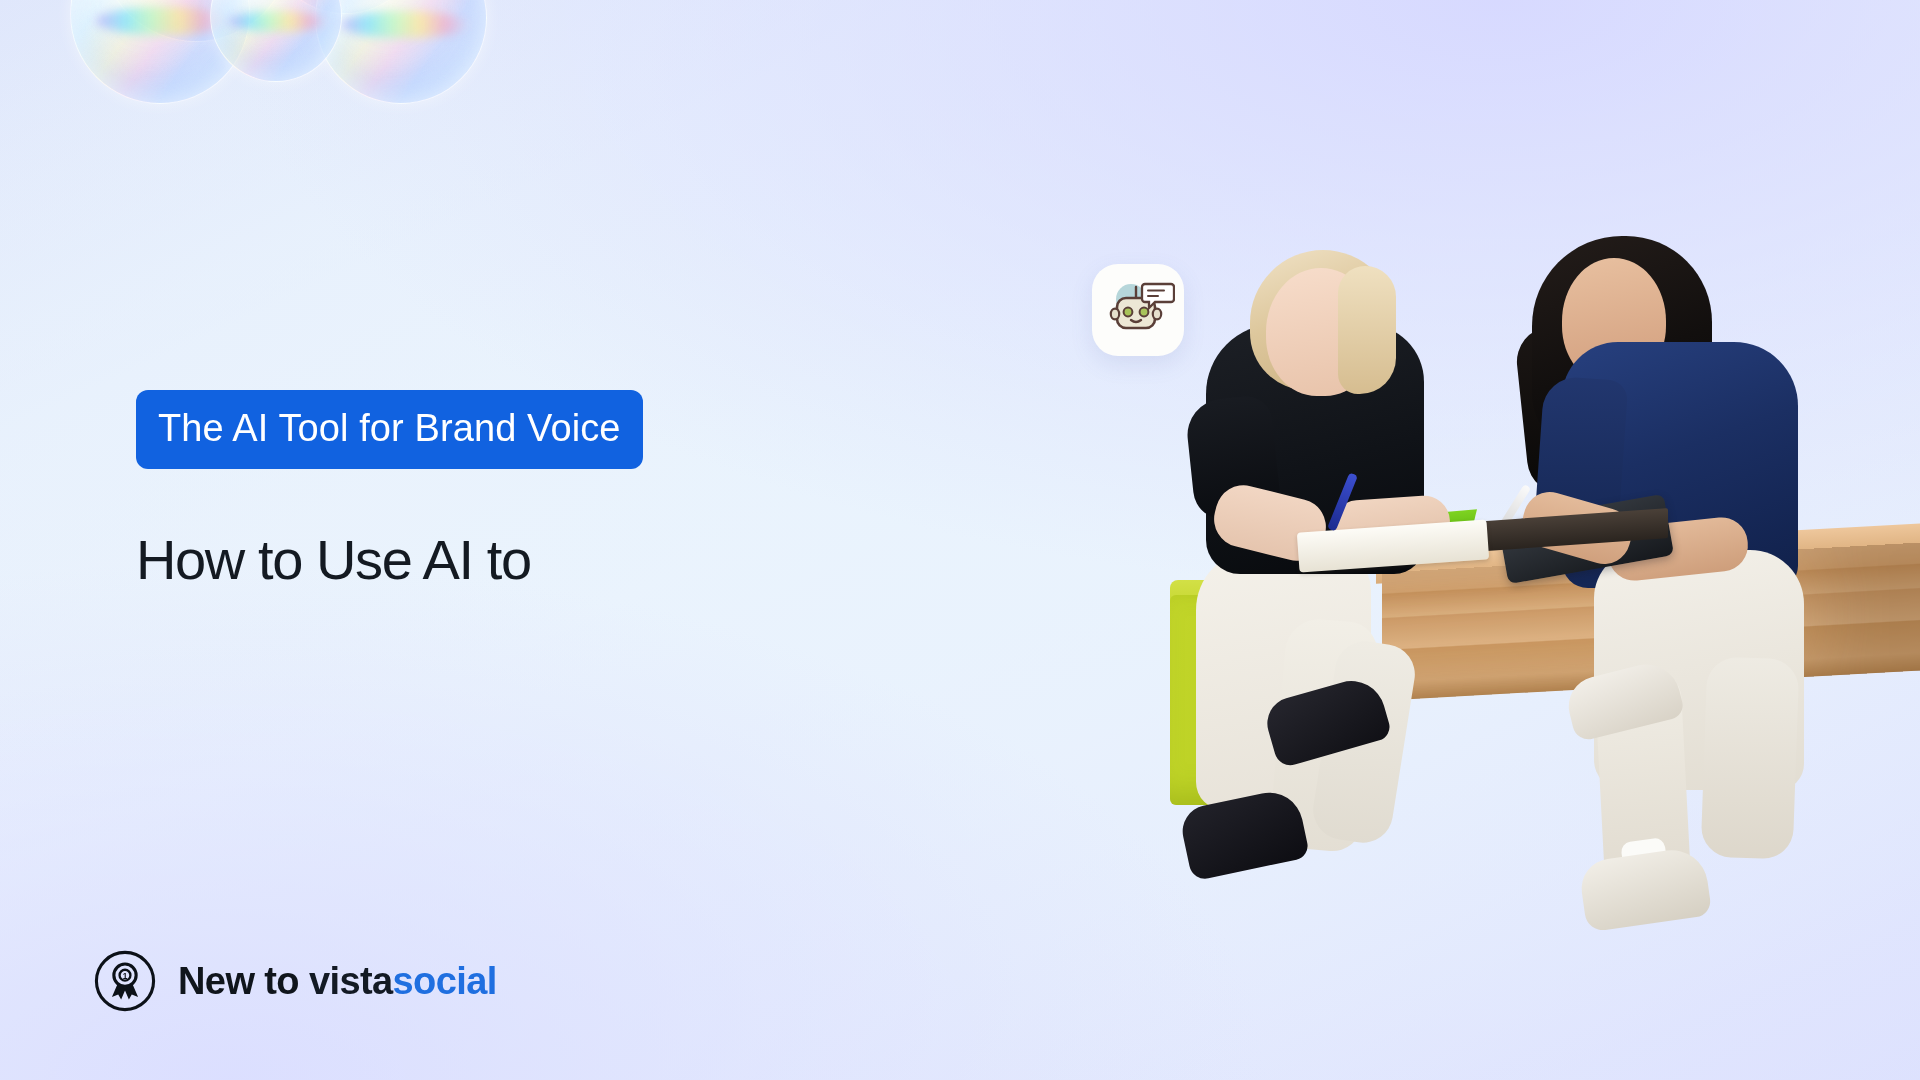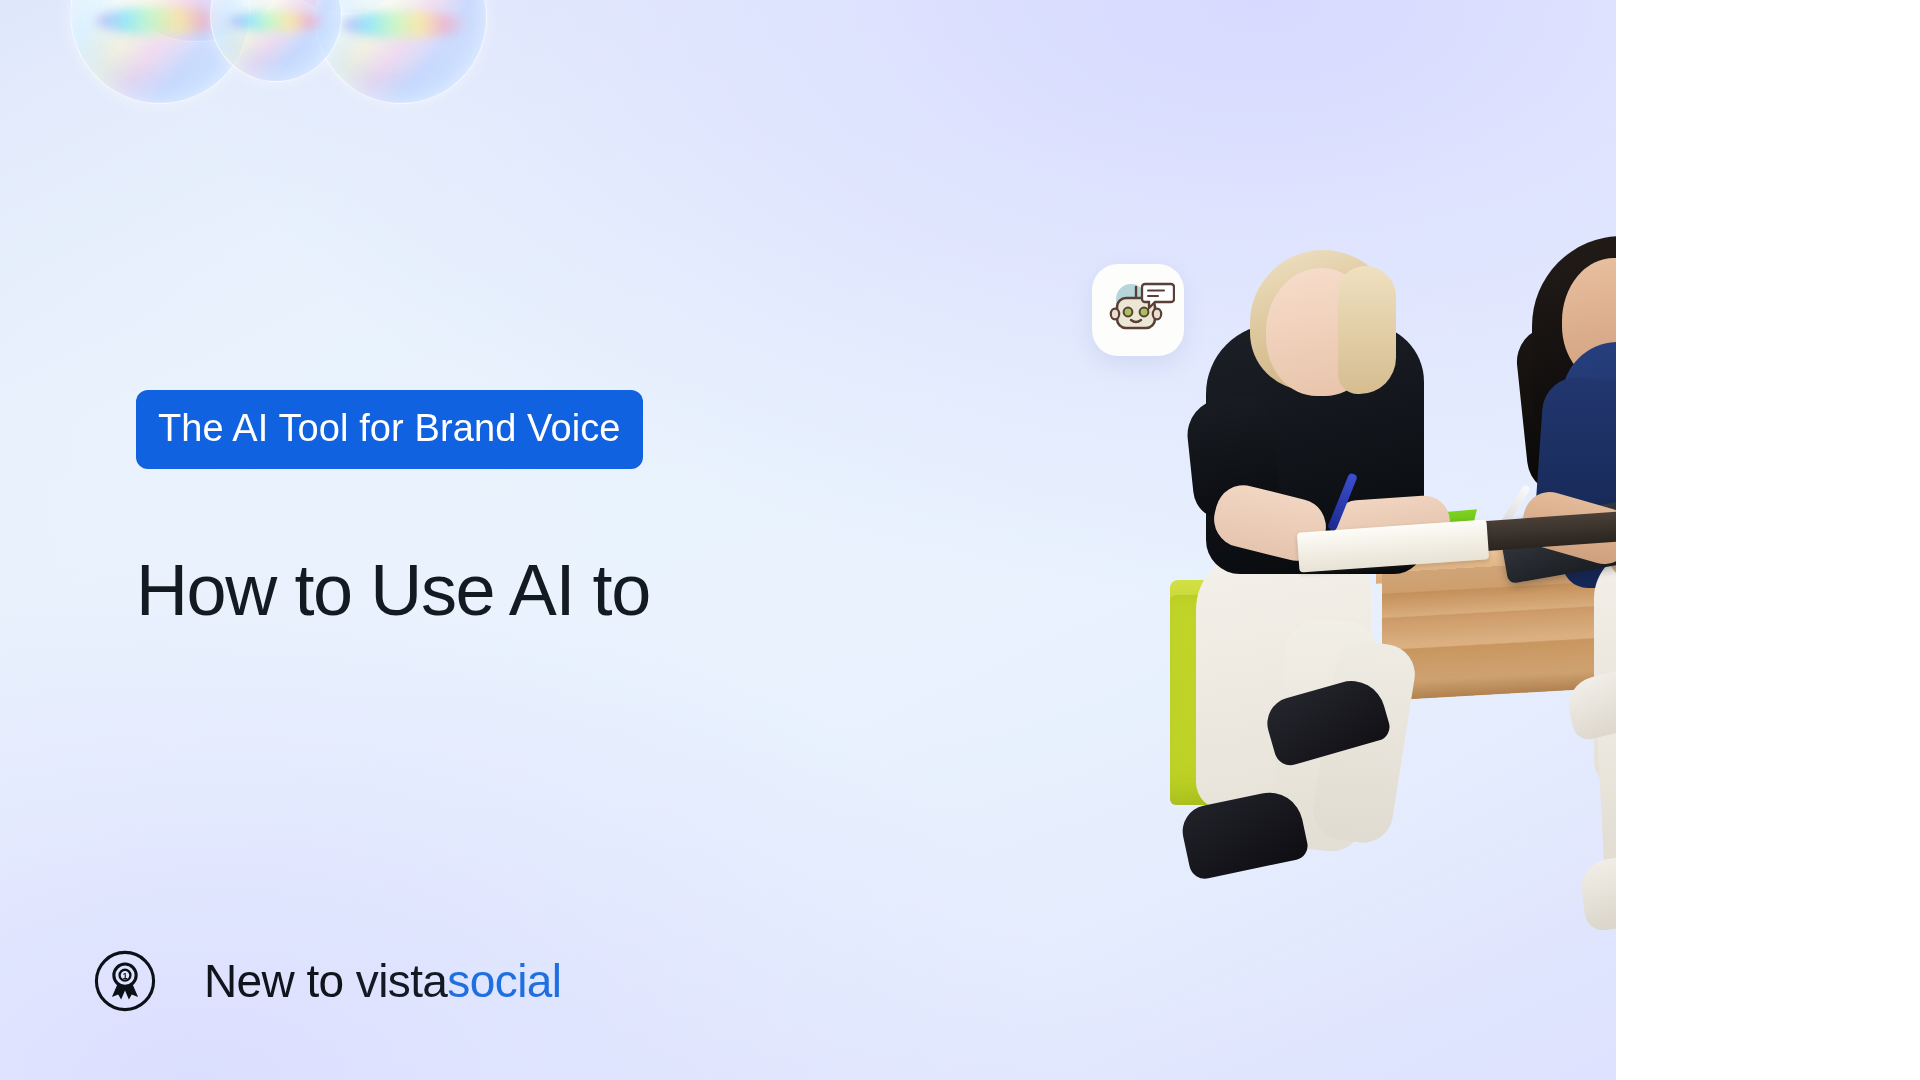--- a/index.html
+++ b/index.html
@@ -2,21 +2,21 @@
 <html><head>
 <meta charset="utf-8">
 <style>
   html, body {
     margin: 0;
     padding: 0;
     background: #ffffff;
   }
   .canvas {
     position: relative;
-    width: 1616px;
+    width: 1920px;
     height: 1080px;
     overflow: hidden;
     font-family: "Liberation Sans", sans-serif;
     background:
       radial-gradient(120% 100% at 78% 0%, rgba(214,216,255,0.95) 0%, rgba(214,216,255,0.0) 55%),
       radial-gradient(90% 80% at 12% 100%, rgba(218,221,255,0.9) 0%, rgba(218,221,255,0.0) 60%),
       radial-gradient(100% 85% at 50% 45%, rgba(233,243,253,0.95) 0%, rgba(226,236,253,0.2) 70%),
       linear-gradient(155deg, #dfe6fb 0%, #e9f1fc 22%, #eef5fd 45%, #e6ecfd 72%, #dcdffe 100%);
   }
 
@@ -83,46 +83,45 @@
     color: #ffffff;
     font-size: 38px;
     line-height: 1;
     letter-spacing: 0.1px;
     padding: 19px 22px 22px 22px;
     border-radius: 12px;
     white-space: nowrap;
     font-weight: 400;
   }
   .headline {
-    margin-top: 84px;
+    margin-top: 62px;
     color: #141a22;
-    font-size: 72px;
+    font-size: 56px;
     line-height: 1.03;
     letter-spacing: -1.4px;
     font-weight: 400;
   }
   .headline .line { display: block; white-space: nowrap; }
 
   
   .brand-lockup {
     position: absolute;
     left: 94px;
     top: 950px;
     display: flex;
     align-items: center;
     gap: 22px;
   }
   .brand-badge-icon { width: 62px; height: 62px; display: block; }
   .brand-text {
-    font-size: 46px;
-    font-weight: 400;
+    font-size: 38px;
+    font-weight: 700;
     letter-spacing: -0.6px;
     white-space: nowrap;
     color: #10151c;
-    margin-left: 26px;
   }
   .brand-text .newto { color: #10151c; }
   .brand-text .vista { color: #131a24; }
   .brand-text .social { color: #1f6fe0; }
 
   
   .ai-app-icon {
     position: absolute;
     left: 1092px;
     top: 264px;

